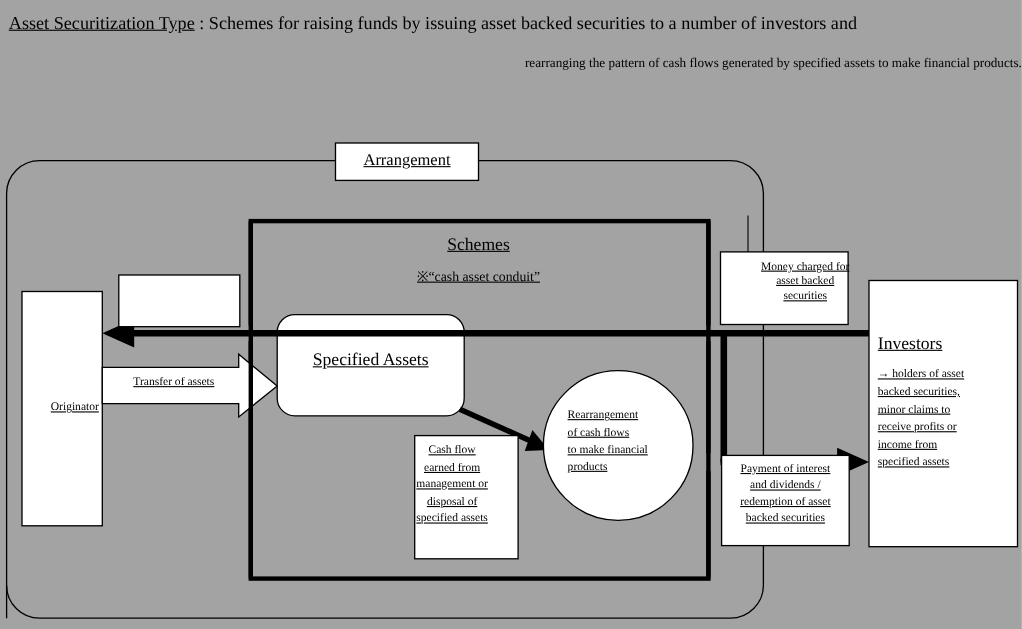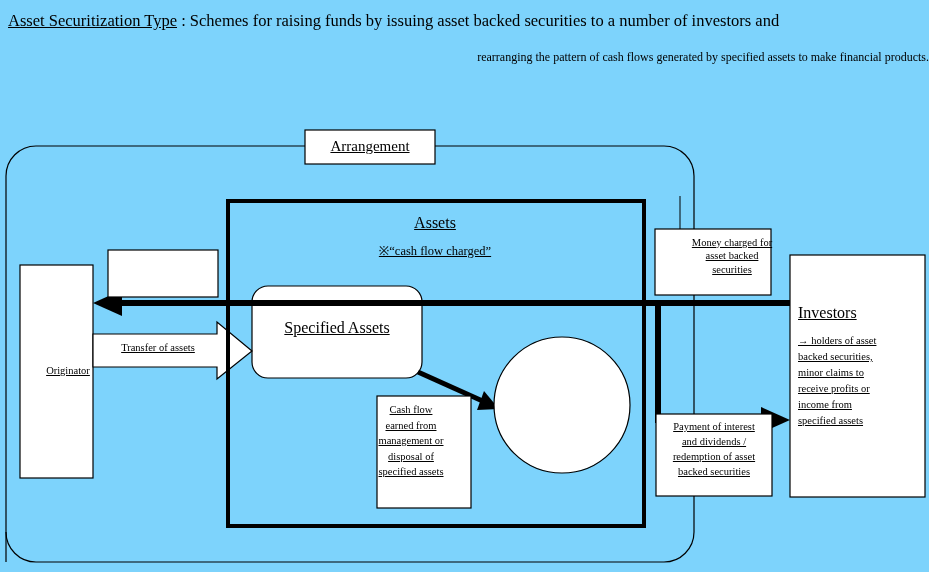--- a/index.html
+++ b/index.html
@@ -9,21 +9,21 @@
   }
   body {
     font-family: "Liberation Serif", "DejaVu Serif", serif;
     color: #000000;
   }
   #page {
     position: relative;
     width: 929px;
     height: 572px;
     overflow: hidden;
-    background: #7dd3fc;
+    background: #a3a3a3;
   }
   #caption {
     position: absolute;
     left: 0;
     top: 0;
     width: 929px;
     padding-top: 10px;
     text-align: center;
   }
   #caption-line1 {
@@ -112,37 +112,41 @@
 
     <line x1="644" y1="201" x2="644" y2="296" stroke="#000" stroke-width="4"></line>
     <line x1="644" y1="310" x2="644" y2="412" stroke="#000" stroke-width="4"></line>
     <line x1="644" y1="428" x2="644" y2="526" stroke="#000" stroke-width="4"></line>
     <line x1="228" y1="201" x2="228" y2="296" stroke="#000" stroke-width="4"></line>
     <line x1="228" y1="310" x2="228" y2="526" stroke="#000" stroke-width="4"></line>
   </svg>
 
   <div class="lbl" style="left:305px; top:137px; width:130px; font-size:15px;">Arrangement</div>
 
-  <div class="lbl" style="left:350px; top:213px; width:170px; font-size:16px; text-decoration:underline;">Assets</div>
+  <div class="lbl" style="left:350px; top:213px; width:170px; font-size:16px; text-decoration:underline;">Schemes</div>
 
-  <div class="lbl" style="left:335px; top:243px; width:200px; font-size:12.5px;">※“cash flow charged”</div>
+  <div class="lbl" style="left:335px; top:243px; width:200px; font-size:12.5px;">※“cash asset conduit”</div>
 
   <div class="lbl" style="left:20px; top:364px; width:96px; font-size:10.5px;">Originator</div>
 
   <div class="lbl" style="left:252px; top:318px; width:170px; font-size:16px;">Specified Assets</div>
 
 
   <div class="lbl" style="left:98px; top:341px; width:120px; font-size:10.5px;">Transfer of assets</div>
 
   <div class="lbl small-box-text" style="left:367px; top:402px; width:88px; text-align:center; line-height:1.48;">Cash flow
 earned from
 management or
 disposal of
 specified assets</div>
 
+  <div class="lbl small-box-text" style="left:516px; top:370px; width:104px; text-align:left; line-height:1.5;">Rearrangement
+of cash flows
+to make financial
+products</div>
 
   <div class="lbl small-box-text" style="left:655px; top:236px; width:116px;padding-left:19px;">Money charged for
 asset backed
 securities</div>
 
   <div class="lbl small-box-text" style="left:656px; top:420px; width:116px; line-height:1.42;">Payment of interest
 and dividends /
 redemption of asset
 backed securities</div>
 

